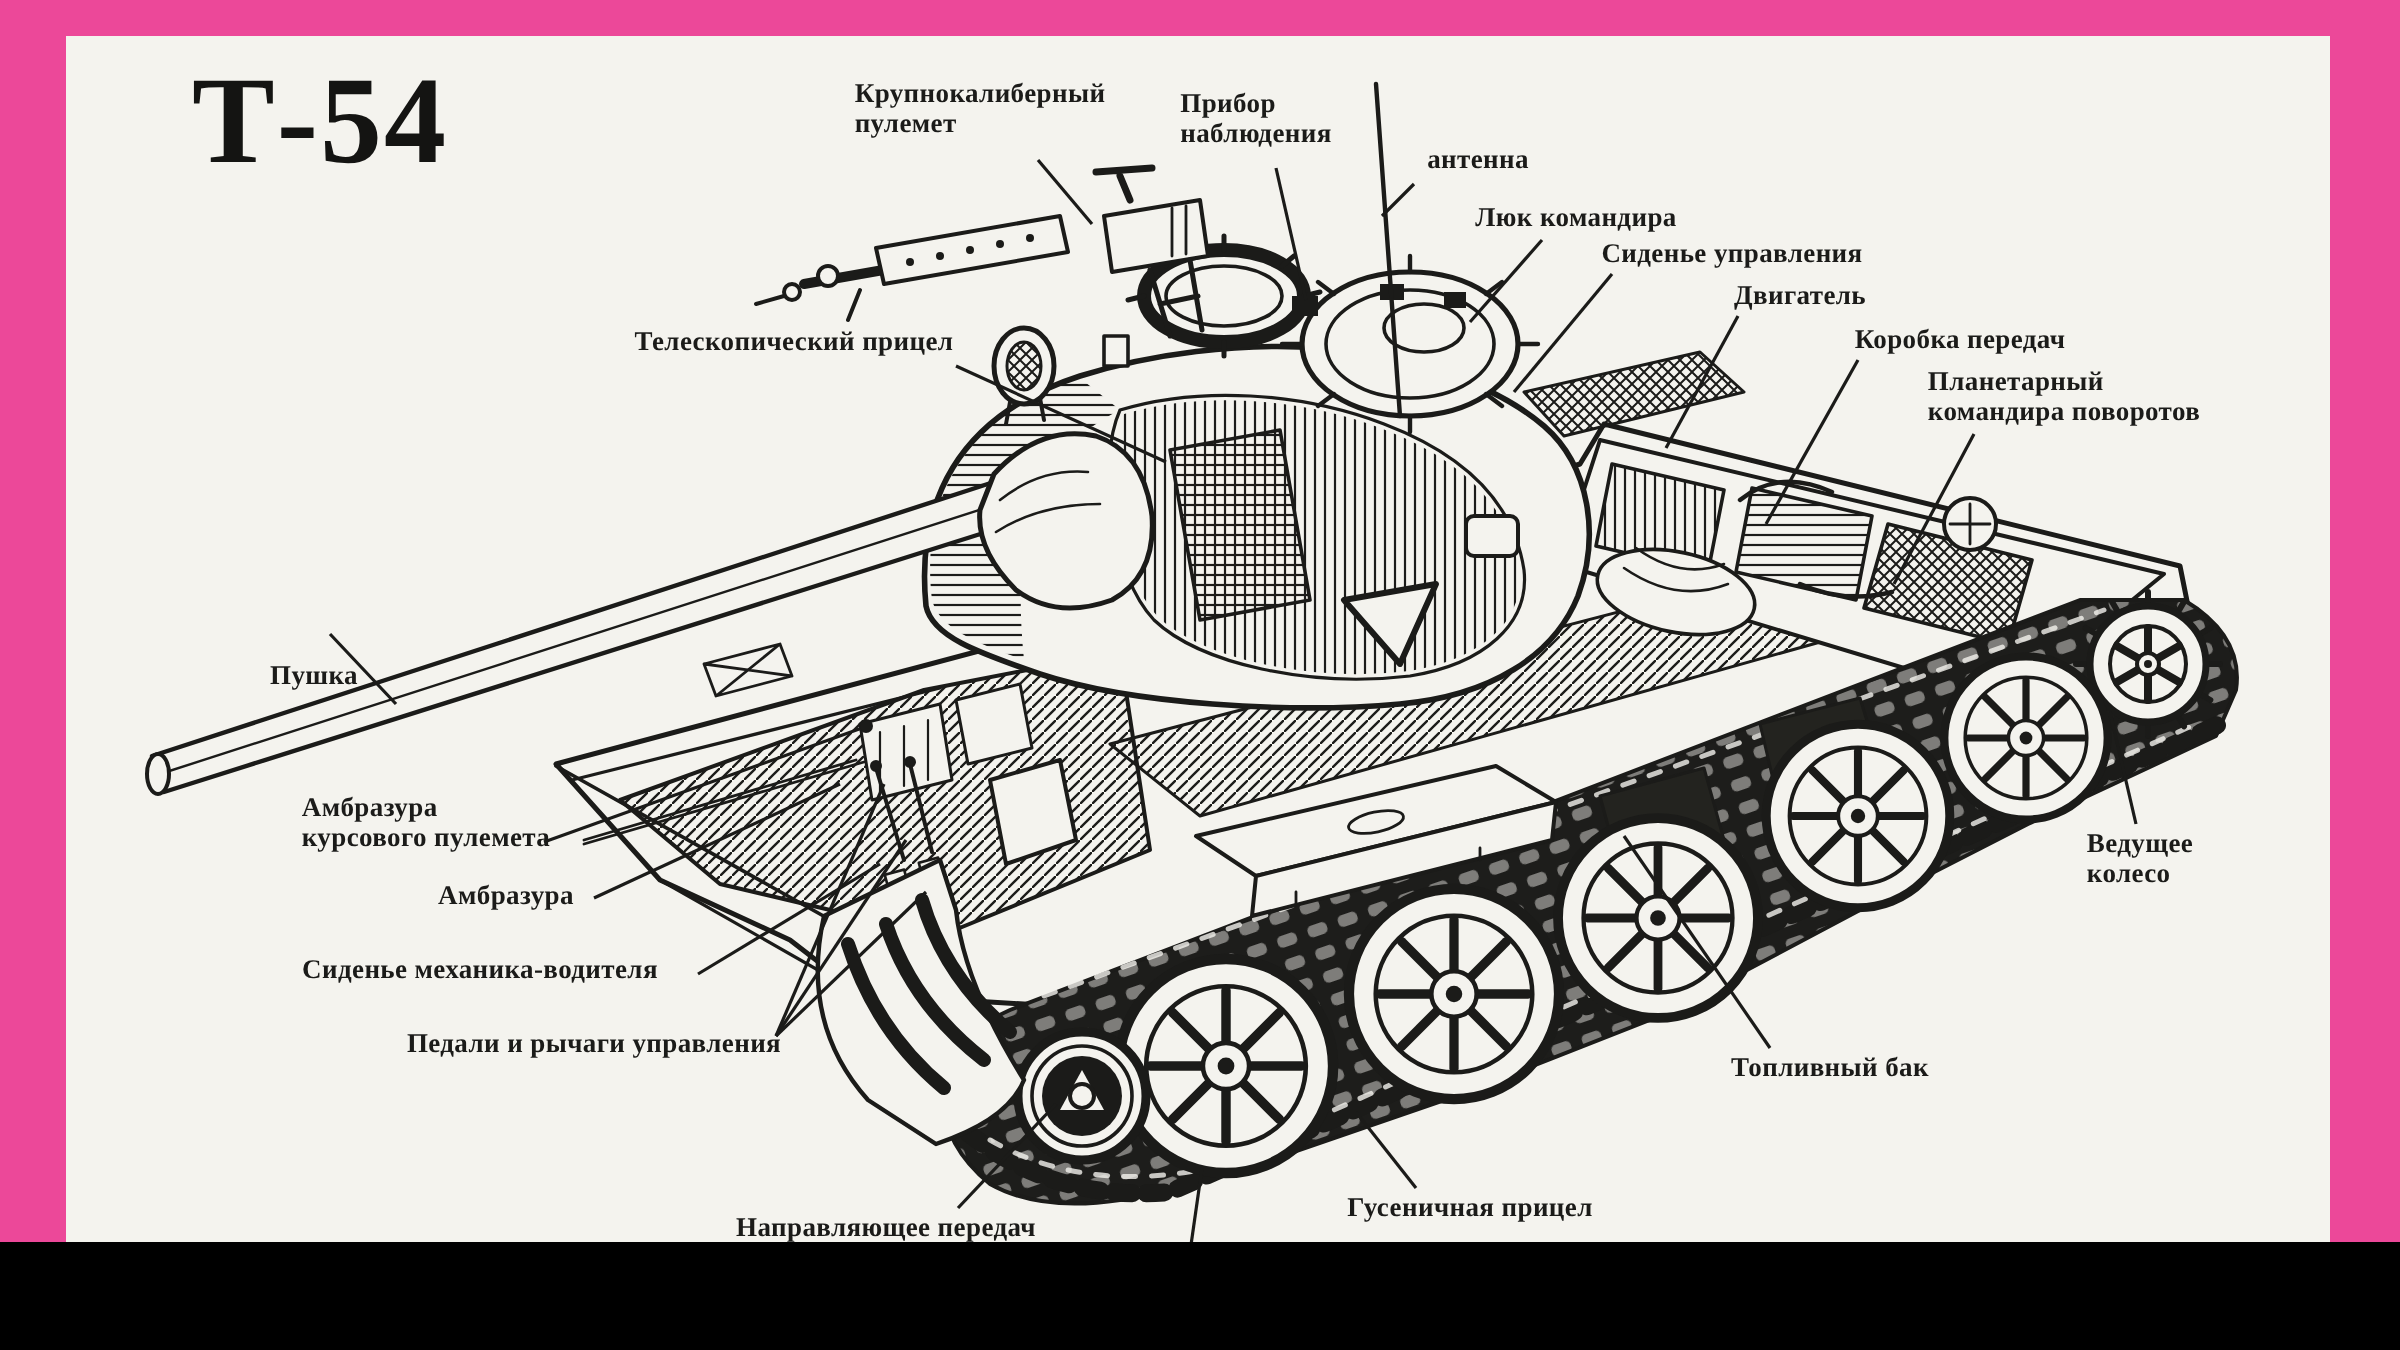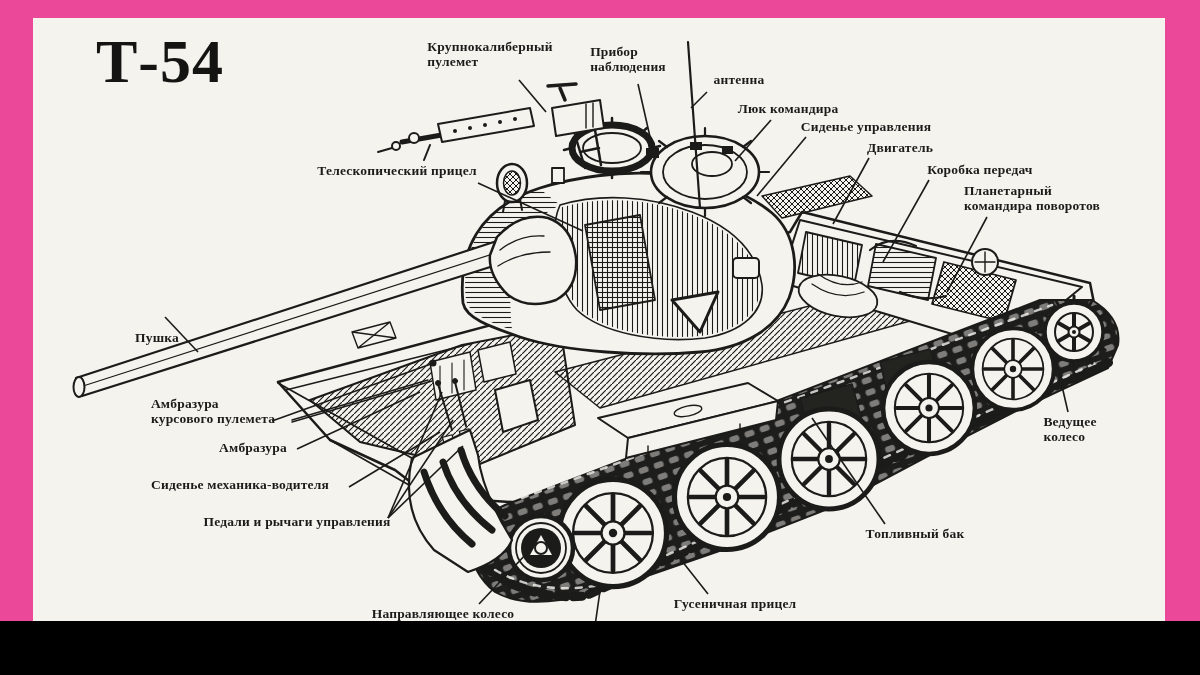--- a/index.html
+++ b/index.html
@@ -267,21 +267,21 @@
       <div class="lbl" style="left: 980px; top: 163px;">Коробка передач</div>
       <div class="lbl" style="left: 1032px; top: 184px;">Планетарный
 командира поворотов</div>
       <div class="lbl" style="left: 397px; top: 164px;">Телескопический прицел</div>
       <div class="lbl" style="left: 157px; top: 299px; margin-top: 32px;">Пушка</div>
       <div class="lbl" style="left: 213px; top: 397px;">Амбразура
 курсового пулемета</div>
       <div class="lbl" style="left: 253px; top: 441px;">Амбразура</div>
       <div class="lbl" style="left: 240px; top: 478px;">Сиденье механика-водителя</div>
       <div class="lbl" style="left: 297px; top: 515px;">Педали и рычаги управления</div>
-      <div class="lbl" style="left: 443px; top: 607px;">Направляющее колесо</div>
+      <div class="lbl" style="left: 443px; top: 607px;">Направляющее передач</div>
       <div class="lbl" style="left: 585px; top: 645px;">Опорный каток</div>
       <div class="lbl" style="left: 735px; top: 597px;">Гусеничная прицел</div>
       <div class="lbl" style="left: 915px; top: 527px;">Топливный бак</div>
       <div class="lbl" style="left: 1070px; top: 415px;">Ведущее
 колесо</div>
     </div>
 
 </div>
 
 </body></html>

